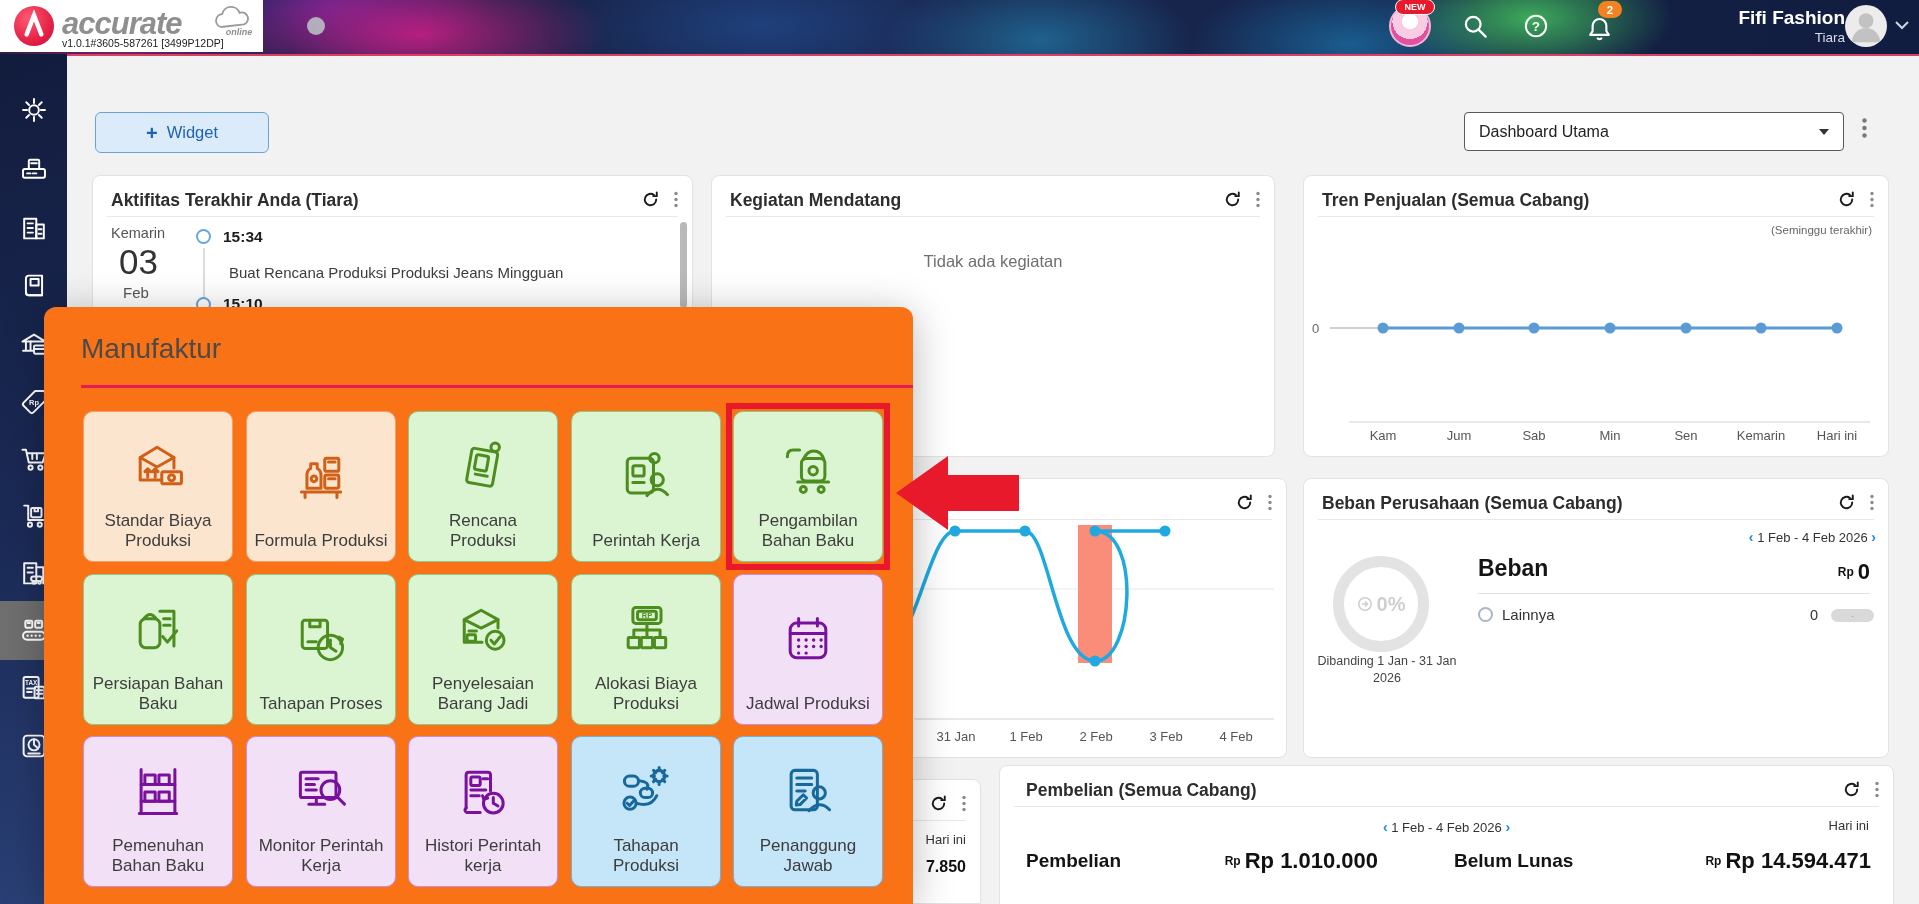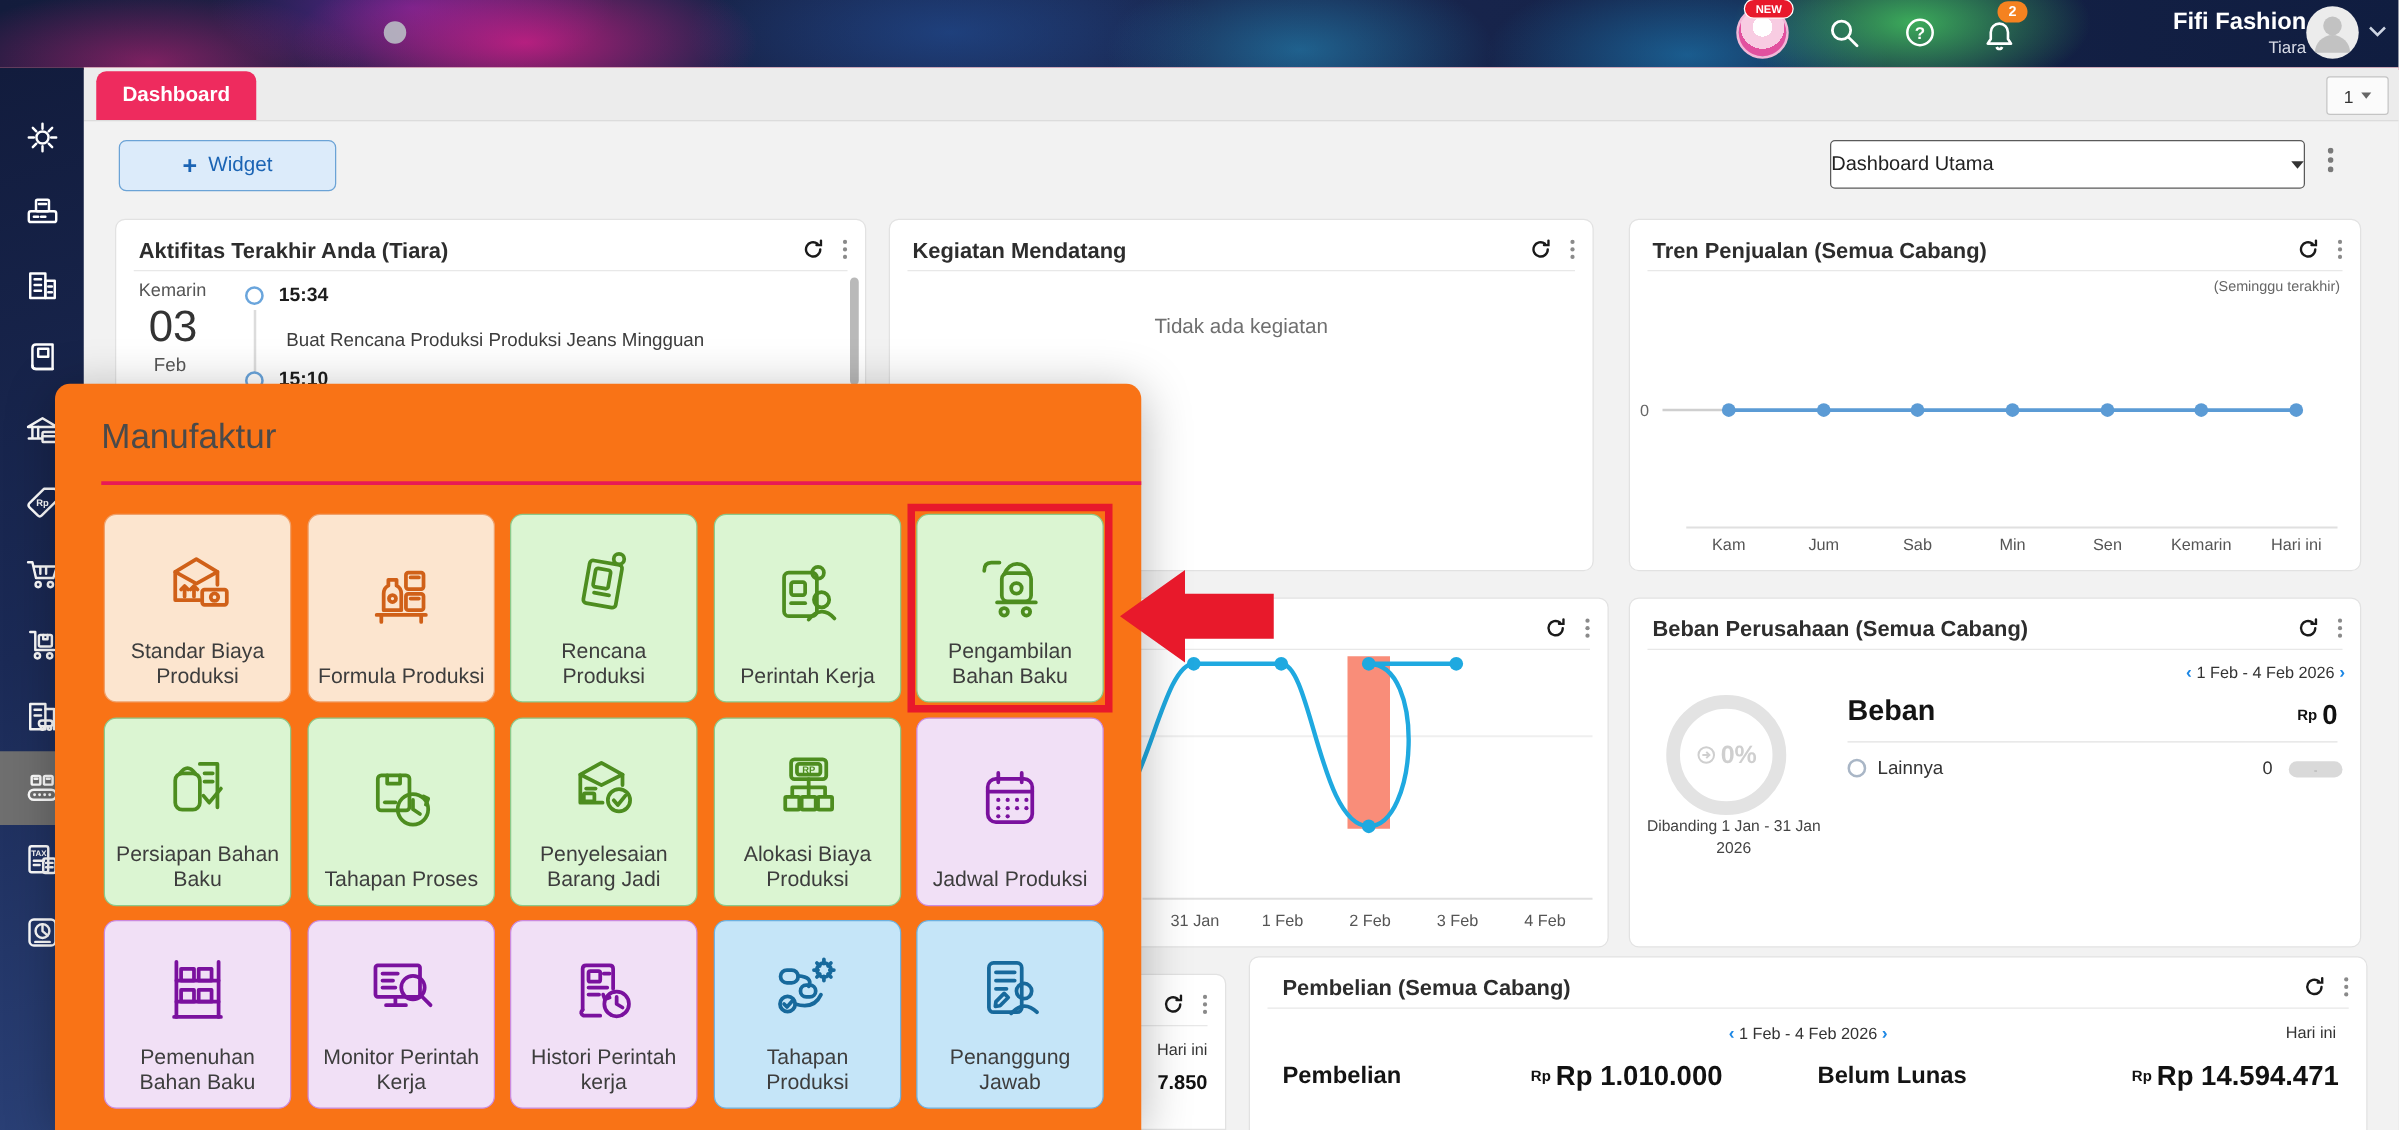--- a/index.html
+++ b/index.html
@@ -55,21 +55,21 @@
   .ptitle{position:absolute;left:18px;top:14px;font-size:17.5px;font-weight:bold;color:#2d2d2d;white-space:nowrap;}
   .tools{position:absolute;right:14px;top:14px;display:flex;gap:14px;align-items:center;}
   .tools .tool{cursor:pointer;}
   .pdivider{position:absolute;left:14px;right:14px;top:40px;border-top:1px solid #e8e8e8;}
 
   
   #widget-btn{position:absolute;left:95px;top:112px;width:172px;height:39px;background:#dcebfa;border:1.5px solid #6ba3d6;border-radius:6px;
      display:flex;align-items:center;justify-content:center;gap:9px;color:#1b64b4;font-size:16.5px;cursor:pointer;}
   #widget-btn .plus{font-size:20px;font-weight:bold;line-height:1;}
   #dash-select{position:absolute;left:1464px;top:112px;width:380px;height:39px;background:#fff;border:1.5px solid #5a5a5a;border-radius:4px;
-     display:flex;align-items:center;justify-content:space-between;padding:0 0;font-size:16px;color:#222;cursor:pointer;box-sizing:border-box;}
+     display:flex;align-items:center;justify-content:space-between;padding:0 14px;font-size:16px;color:#222;cursor:pointer;box-sizing:border-box;}
   #dash-select .chev{width:0;height:0;border-left:5.5px solid transparent;border-right:5.5px solid transparent;border-top:6.5px solid #333;}
   #dash-kebab{position:absolute;left:1862px;top:118px;cursor:pointer;}
 
   
   #panel-aktifitas .tl-small{position:absolute;font-size:14.5px;color:#555;}
   #panel-aktifitas .tl-big{position:absolute;font-size:35px;color:#333;font-weight:400;}
   #panel-aktifitas .tl-time{position:absolute;font-size:15.5px;font-weight:bold;color:#1c1c1c;}
   #panel-aktifitas .tl-text{position:absolute;font-size:15px;color:#3d3d3d;}
   #panel-aktifitas .tl-dot{position:absolute;width:11px;height:11px;border:2.5px solid #6aa5dc;border-radius:50%;background:#fff;}
   #panel-aktifitas .tl-line{position:absolute;left:110px;width:1.5px;background:#dcdcdc;}
@@ -131,20 +131,35 @@
 
   svg{display:block;}
   text{font-family:"Liberation Sans",sans-serif;}
 </style>
 </head>
 <body>
 
 <div id="root">
 
   <div id="topbar">
+    <div id="logo-plate">
+      <div id="logo-mark">
+        <svg width="40" height="40" viewBox="0 0 38 38">
+            <path d="M12 27 L19 9 L26 27" stroke="#fff" stroke-width="4.2" fill="none" stroke-linecap="round"></path>
+          </svg>
+      </div>
+      <div id="brand-text">accurate</div>
+      <div id="brand-cloud">
+        <svg width="52" height="32" viewBox="0 0 52 32">
+          <path d="M15 21 a6.5 6.5 0 0 1 1.2 -12.8 A9 9 0 0 1 33.5 6.8 a6 6 0 0 1 4.5 11.6 Z" stroke="#9a9a9a" fill="#ffffff" stroke-width="1.8"></path>
+          <text x="33" y="29" font-size="9" font-style="italic" font-weight="bold" fill="#8f8f8f" text-anchor="middle">online</text>
+        </svg>
+      </div>
+      <div id="version-text">v1.0.1#3605-587261 [3499P12DP]</div>
+    </div>
     <div id="art-dot"></div>
 
     <div id="char-avatar"></div>
     <div id="new-badge">NEW</div>
 
     <div class="hicon" style="left:1462px;">
       <svg width="26" height="26" viewBox="0 0 22 22" fill="none" stroke="#fff" stroke-width="1.9" stroke-linecap="round">
           <circle cx="9.5" cy="9.5" r="6.2"></circle>
           <path d="M14.3 14.3 L20 20"></path>
         </svg>
@@ -171,27 +186,20 @@
           <path d="M3.6 19.5 a7.4 7.4 0 0 1 14.8 0 Z" fill="#c2c2c2"></path>
         </svg>
     </div>
     <div id="user-chevron">
       <svg width="16" height="12" viewBox="0 0 16 12" fill="none" stroke="#cdd4e2" stroke-width="2">
           <path d="M2 2 l6 6 6 -6"></path>
         </svg>
     </div>
   </div>
 
-  <div id="tabbar">
-    <div id="tab-dashboard">Dashboard</div>
-    <div id="page-selector">
-      <span>1</span>
-      <span class="chev"></span>
-    </div>
-  </div>
 
   <div id="sidebar">
     <div id="side-active-bg"></div>
     <div id="side-icons">
         <div class="side-item" style="top: 36px; color: rgb(255, 255, 255);">
           <span>
             <svg width="30" height="30" viewBox="0 0 26 26" fill="none" stroke="currentColor" stroke-width="1.7" stroke-linecap="round" stroke-linejoin="round">
               <circle cx="13" cy="13" r="4.2"></circle>
               <path d="M13 3.5 V7 M13 19 v3.5 M3.5 13 H7 M19 13 h3.5 M6.3 6.3 l2.4 2.4 M17.3 17.3 l2.4 2.4 M19.7 6.3 l-2.4 2.4 M8.7 17.3 l-2.4 2.4"></path>
             </svg>

